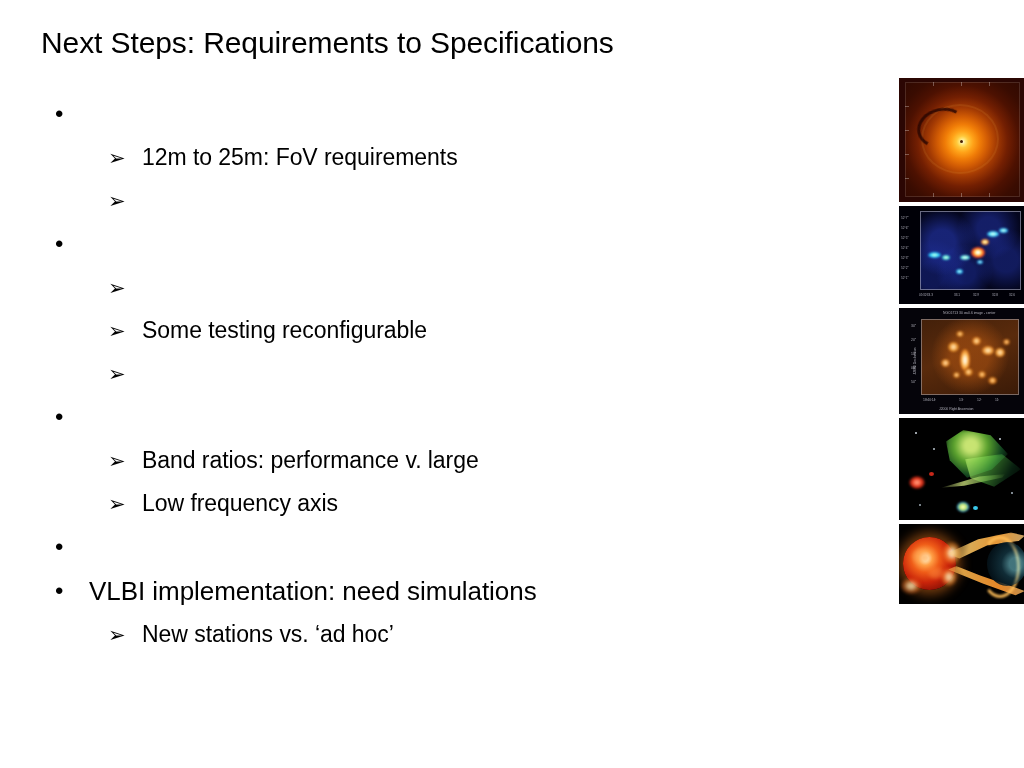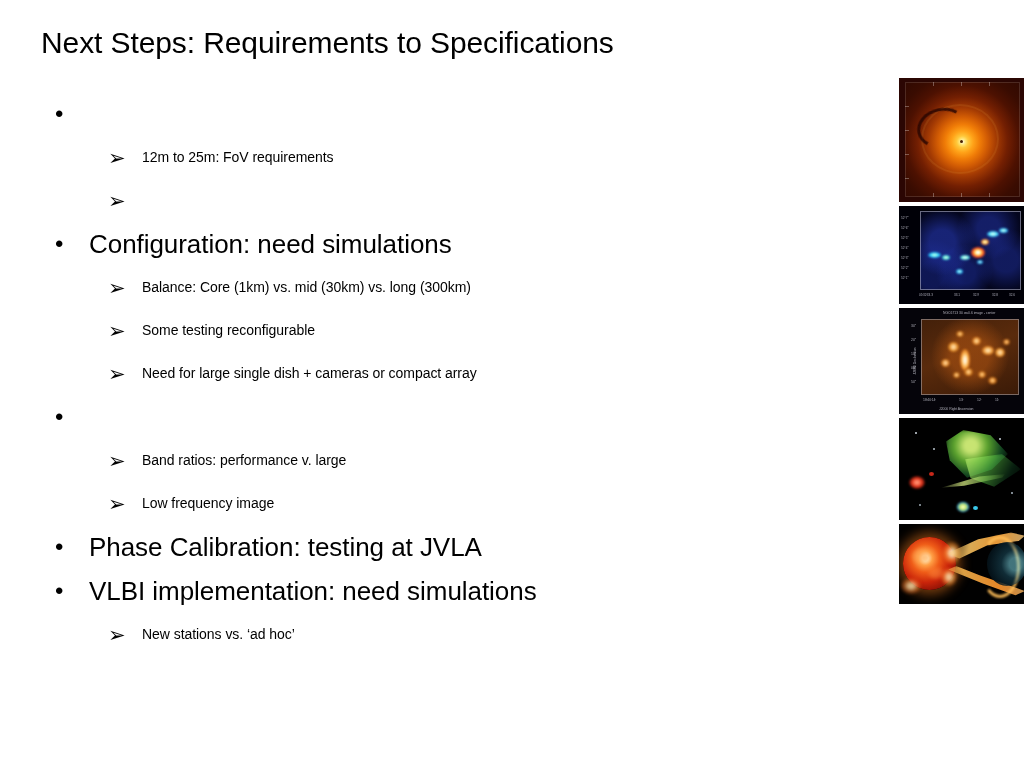--- a/index.html
+++ b/index.html
@@ -77,21 +77,21 @@
     position: absolute;
     left: 108px;
     top: 0;
     width: 22px;
     font-size: 21px;
     line-height: 43px;
     color: #000000;
   }
   .level2 .btext {
     margin-left: 36px;
-    font-size: 14px;
+    font-size: 23px;
     line-height: 43px;
     white-space: nowrap;
     letter-spacing: -0.05px;
   }
 
   
   #image-strip {
     position: absolute;
     left: 899px;
     top: 78px;
@@ -279,55 +279,51 @@
     <span class="glyph">➢</span>
     <span class="btext">12m to 25m: FoV requirements</span>
   </div>
 
   <div class="bullet-row level2">
     <span class="glyph">➢</span>
   </div>
 
   <div class="bullet-row level1">
     <span class="glyph">•</span>
-    <span class="btext">Configuration: need simulations</span>
-  </div>
-
-  <div class="bullet-row level2">
-    <span class="glyph">➢</span>
-    <span class="btext">Balance: Core (1km) vs. mid (30km) vs. long (300km)</span>
+  </div>
+
+  <div class="bullet-row level2">
+    <span class="glyph">➢</span>
   </div>
 
   <div class="bullet-row level2">
     <span class="glyph">➢</span>
     <span class="btext">Some testing reconfigurable</span>
   </div>
 
   <div class="bullet-row level2">
     <span class="glyph">➢</span>
-    <span class="btext">Need for large single dish + cameras or compact array</span>
   </div>
 
   <div class="bullet-row level1">
     <span class="glyph">•</span>
   </div>
 
   <div class="bullet-row level2">
     <span class="glyph">➢</span>
     <span class="btext">Band ratios: performance v. large</span>
   </div>
 
   <div class="bullet-row level2">
     <span class="glyph">➢</span>
-    <span class="btext">Low frequency image</span>
+    <span class="btext">Low frequency axis</span>
   </div>
 
   <div class="bullet-row level1">
     <span class="glyph">•</span>
-    <span class="btext">Phase Calibration: testing at JVLA</span>
   </div>
 
   <div class="bullet-row level1">
     <span class="glyph">•</span>
     <span class="btext">VLBI implementation: need simulations</span>
   </div>
 
   <div class="bullet-row level2">
     <span class="glyph">➢</span>
     <span class="btext">New stations vs. ‘ad hoc’</span>

